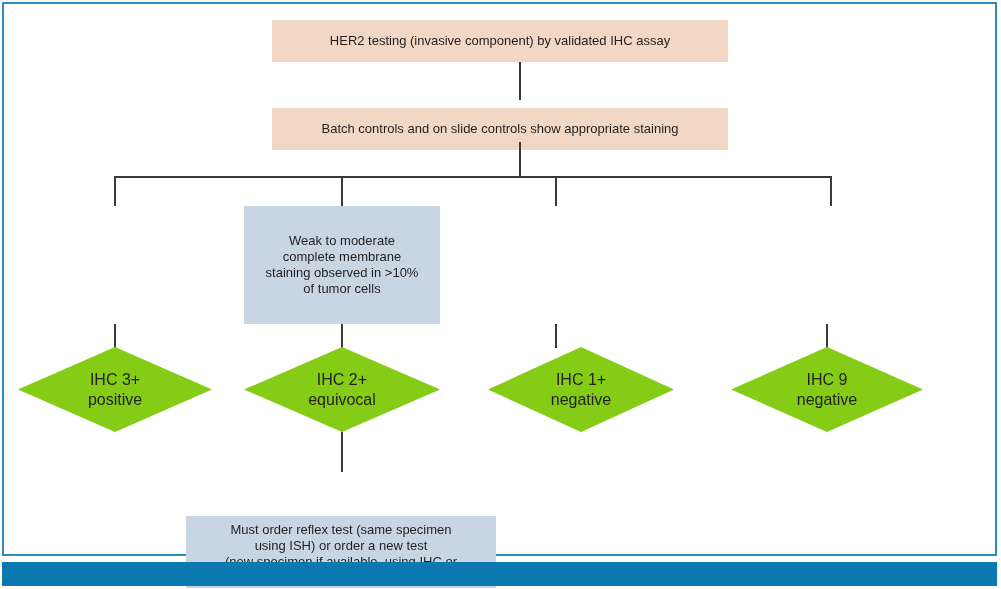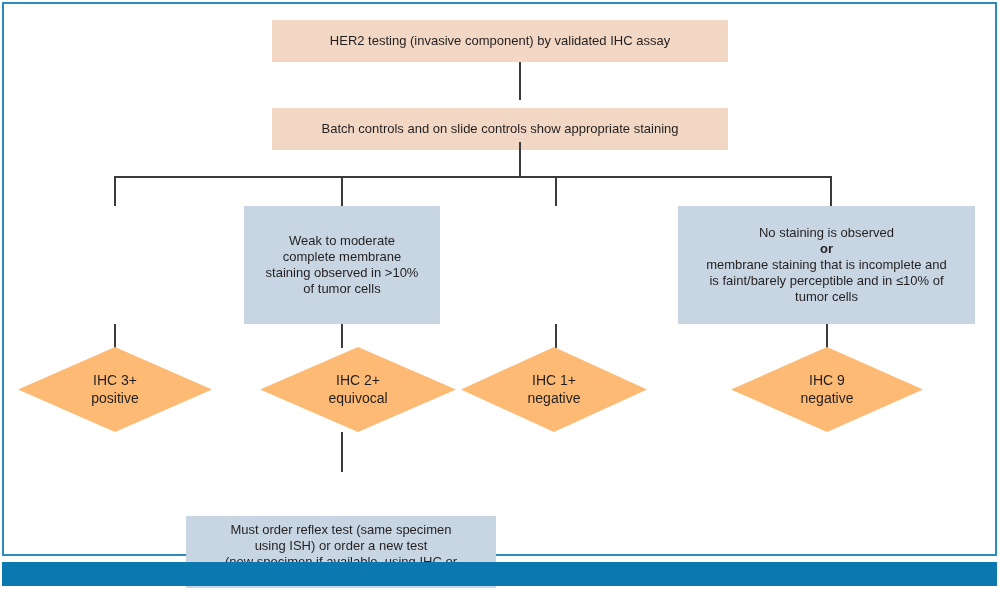--- a/index.html
+++ b/index.html
@@ -52,29 +52,29 @@
   .box-peach {
     background: #F2D7C4;
   }
   .box-blue {
     background: #C8D6E4;
   }
 
   
   .diamond {
     position: absolute;
-    background: #fdba74;
+    background: #84cc16;
     -webkit-clip-path: polygon(50% 0%, 100% 50%, 50% 100%, 0% 50%);
     clip-path: polygon(50% 0%, 100% 50%, 50% 100%, 0% 50%);
     display: flex;
     align-items: center;
     justify-content: center;
     text-align: center;
     color: #231f20;
-    font-size: 14px;
+    font-size: 16px;
     line-height: 1.25;
     white-space: pre-line;
     box-sizing: border-box;
   }
 
   .conn {
     position: absolute;
     background: #3b3b3b;
   }
   .conn-v { width: 2px; }
@@ -104,40 +104,33 @@
   <div class="conn conn-v" style="left:555px; top:176px; height:30px;"></div>
   <div class="conn conn-v" style="left:830px; top:176px; height:30px;"></div>
 
 
   <div class="node box-blue" style="left:244px; top:206px; width:196px; height:118px; padding:4px 6px;">Weak to moderate
 complete membrane
 staining observed in &gt;10%
 of tumor cells</div>
 
 
-  <div class="node box-blue" style="left:678px; top:206px; width:297px; height:118px; padding:4px 6px; flex-direction:column;">
-    <span>No staining is observed</span>
-    <span class="bold-or">or</span>
-    <span>membrane staining that is incomplete and
-is faint/barely perceptible and in ≤10% of
-tumor cells</span>
-  </div>
 
   <div class="conn conn-v" style="left:114px; top:324px; height:24px;"></div>
   <div class="conn conn-v" style="left:341px; top:324px; height:24px;"></div>
   <div class="conn conn-v" style="left:555px; top:324px; height:24px;"></div>
   <div class="conn conn-v" style="left:826px; top:324px; height:24px;"></div>
 
   <div class="diamond" style="left:18px; top:347px; width:194px; height:85px;">IHC 3+
 positive</div>
 
-  <div class="diamond" style="left:260px; top:347px; width:196px; height:85px;">IHC 2+
+  <div class="diamond" style="left:244px; top:347px; width:196px; height:85px;">IHC 2+
 equivocal</div>
 
-  <div class="diamond" style="left:461px; top:347px; width:186px; height:85px;">IHC 1+
+  <div class="diamond" style="left:488px; top:347px; width:186px; height:85px;">IHC 1+
 negative</div>
 
   <div class="diamond" style="left:731px; top:347px; width:192px; height:85px;">IHC 9
 negative</div>
 
   <div class="conn conn-v" style="left:341px; top:432px; height:40px;"></div>
 
   <div class="node box-blue" style="left:186px; top:472px; width:310px; height:76px; padding:4px 6px;margin-top:44px;">Must order reflex test (same specimen
 using ISH) or order a new test
 (new specimen if available, using IHC or

